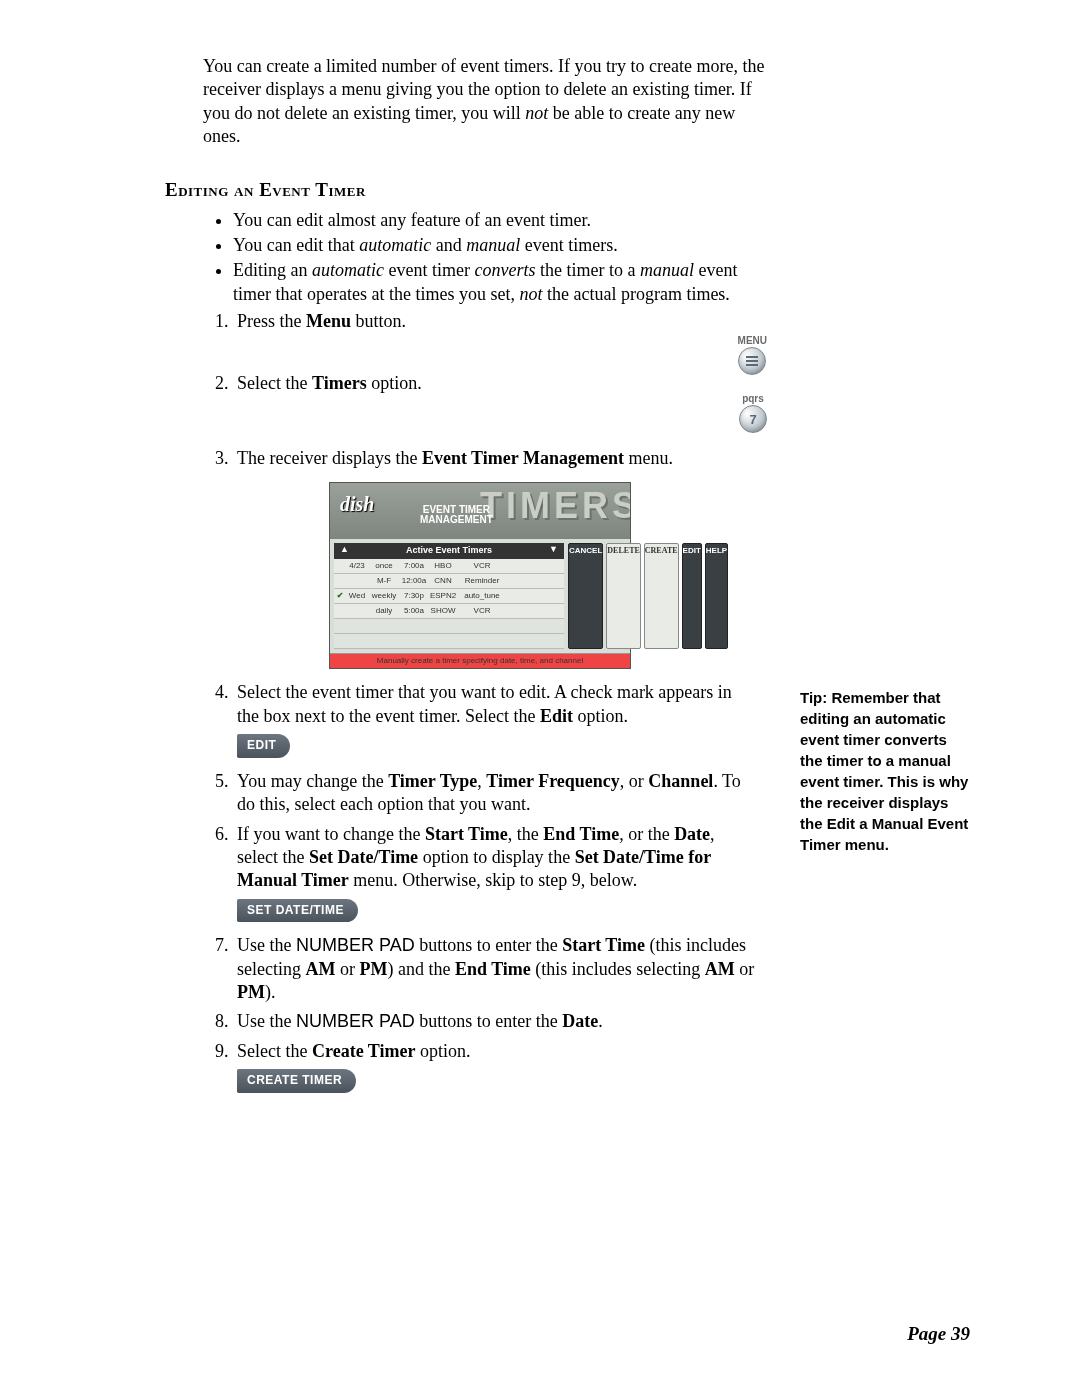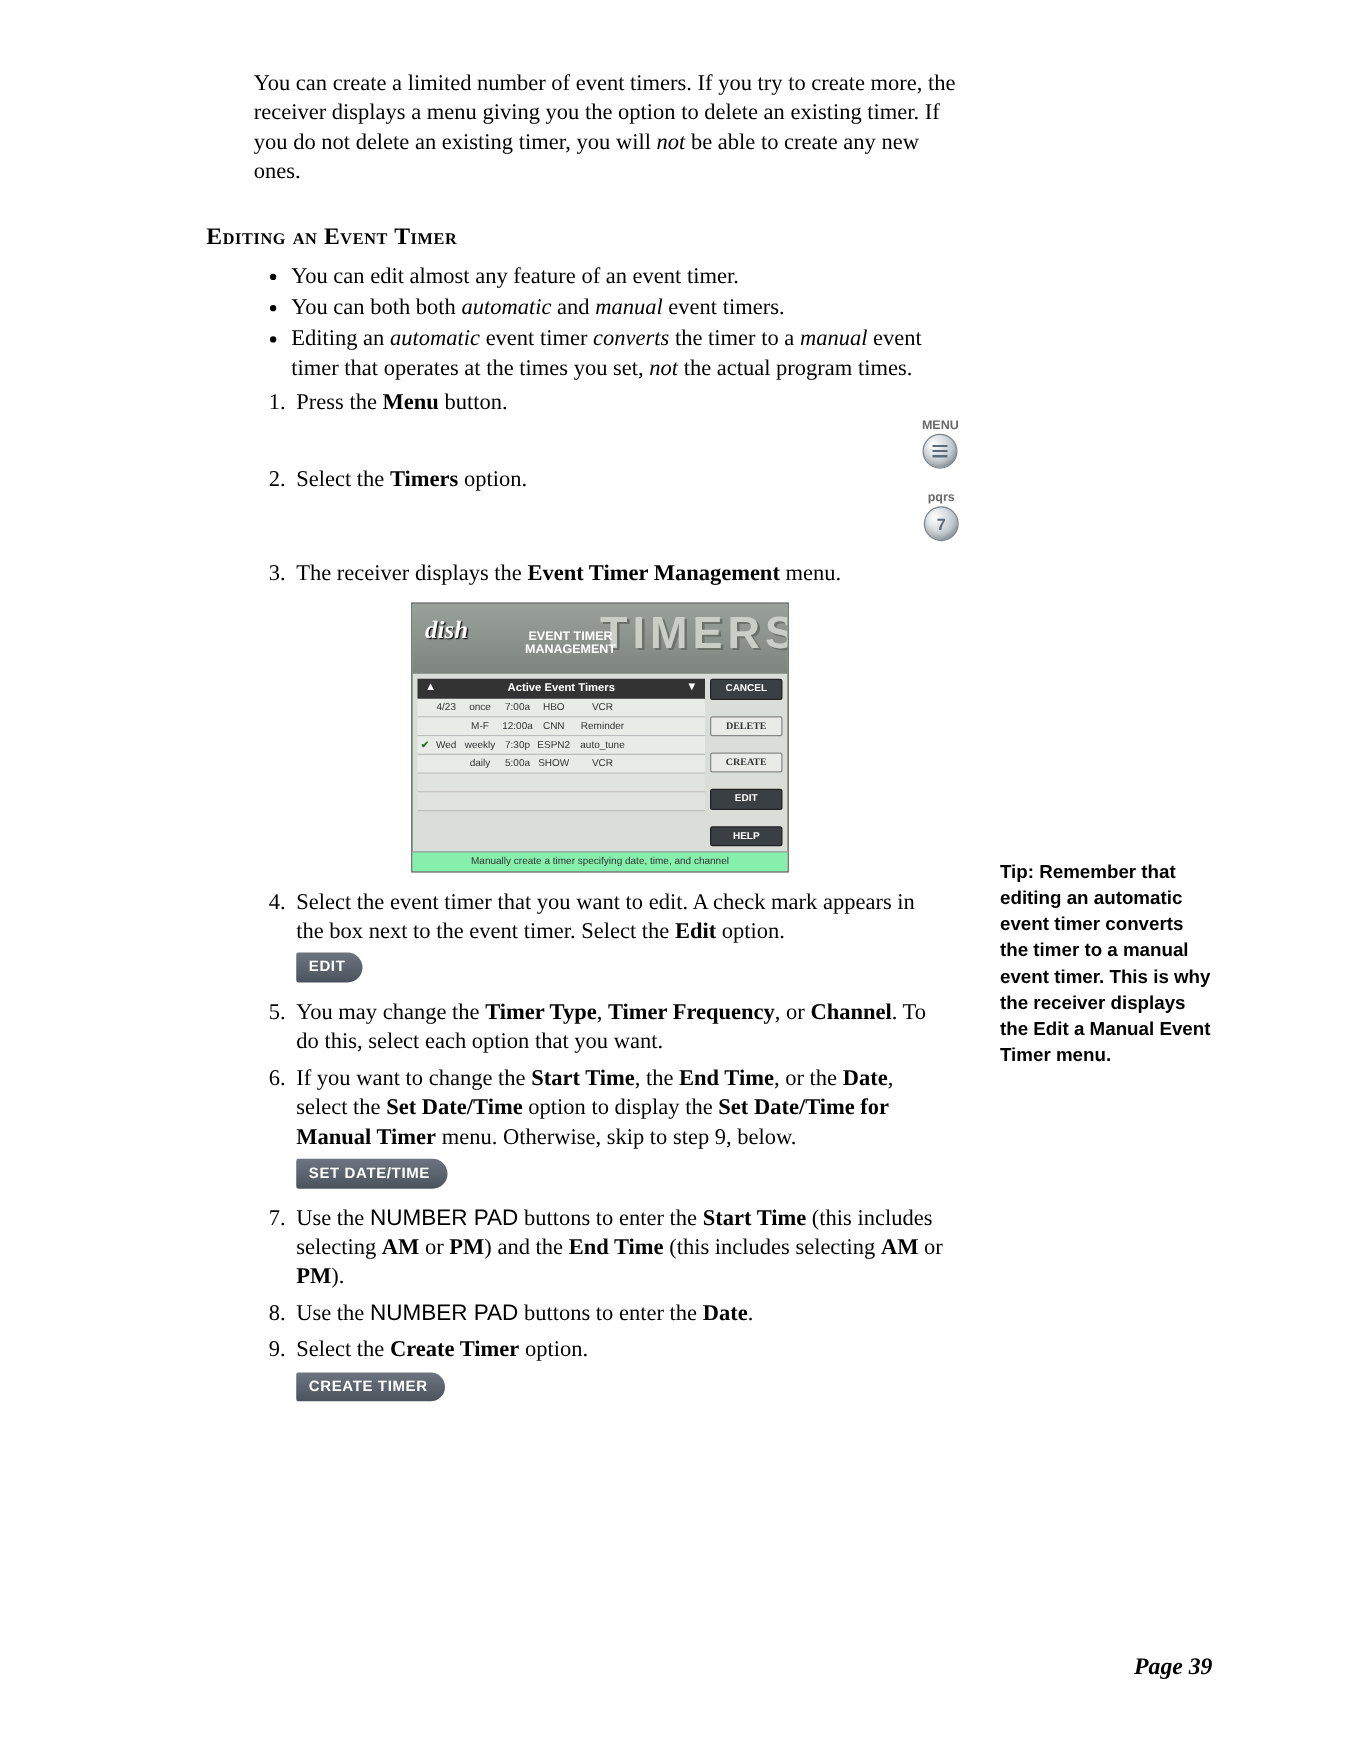--- a/index.html
+++ b/index.html
@@ -190,22 +190,22 @@
     height: 14px;
     align-items: center;
     background: #e8ebe6;
   }
   .ts-row > div { text-align: center; }
   .ts-check { color: #2a6e2a; font-weight: bold; }
   .ts-row.empty { background: #e0e4de; }
   .ts-buttons {
     width: 58px;
     display: flex;
-    flex-direction: column;
-    gap: 13px;
+    flex-direction: row;
+    gap: 3px;
     padding-top: 0;
   }
   .ts-btn {
     background: #3a3f44;
     color: #fff;
     font-size: 8px;
     font-weight: bold;
     text-align: center;
     padding: 2px 0;
     border-radius: 2px;
@@ -214,21 +214,21 @@
   .ts-btn.inv {
     background: #e8ebe6;
     color: #333;
     border: 1px solid #888;
     font-family: Liberation Serif, serif;
   }
   .ts-footer {
     font-size: 8px;
     text-align: center;
     padding: 2px;
-    background: #86efac;
+    background: #ef4444;
     border-top: 1px solid #999;
   }
 
   
   .pill-btn {
     display: inline-block;
     font-family: Arial, sans-serif;
     font-size: 12px;
     font-weight: bold;
     color: #fff;
@@ -276,21 +276,21 @@
 
       <p class="para">
         <span>You can create a limited number of event timers. If you try to create more, the receiver displays a menu giving you the option to delete an existing timer. If you do not delete an existing timer, you will </span><span class="italic">not</span><span> be able to create any new ones.</span>
       </p>
 
       <div class="section-heading">Editing an Event Timer</div>
 
       <ul class="bullets">
         <li><span>You can edit almost any feature of an event timer.</span></li>
         <li>
-          <span>You can both both </span><span class="italic">automatic</span><span> and </span><span class="italic">manual</span><span> event timers.</span>
+          <span>You can edit that </span><span class="italic">automatic</span><span> and </span><span class="italic">manual</span><span> event timers.</span>
         </li>
         <li>
           <span>Editing an </span><span class="italic">automatic</span><span> event timer </span><span class="italic">converts</span><span> the timer to a </span><span class="italic">manual</span><span> event timer that operates at the times you set, </span><span class="italic">not</span><span> the actual program times.</span>
         </li>
       </ul>
 
       <ol class="steps">
         <li class="spaced" style="padding-right:40px;">
           <span>Press the </span><span class="bold">Menu</span><span> button.</span>
         </li>

